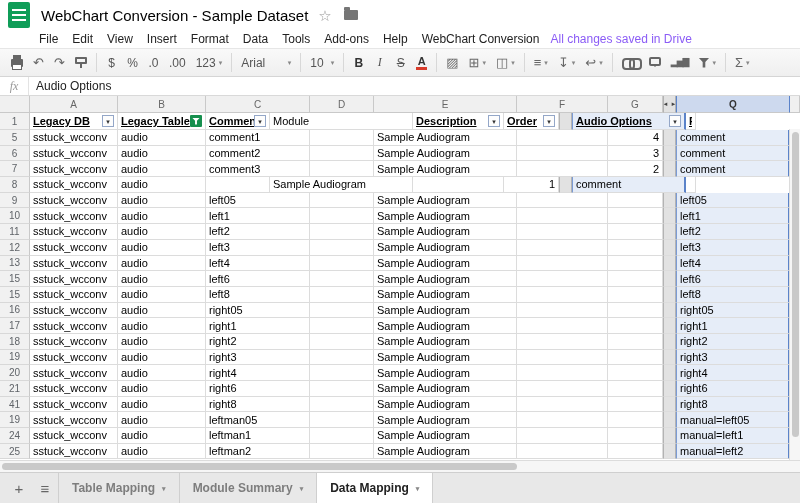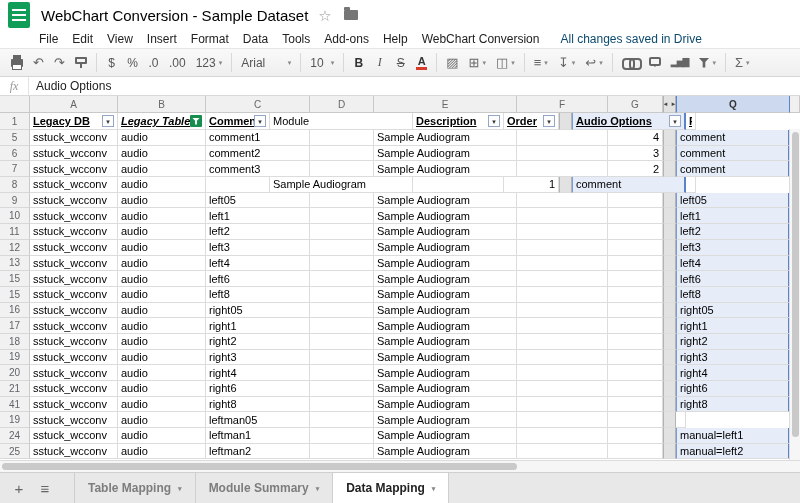--- a/index.html
+++ b/index.html
@@ -14,21 +14,21 @@
     background:repeating-linear-gradient(#fff 0 2px,transparent 2px 5px)}
   .doc-title{font-size:15px;color:#000;margin-left:11px;white-space:nowrap}
   .star{color:#999;font-size:15px;margin-left:10px;line-height:1}
   .foldericon{width:14px;height:10px;background:#767676;border-radius:1px;position:relative;margin-left:12px;flex:none}
   .foldericon::before{content:"";position:absolute;top:-3px;left:0;width:6px;height:3px;background:#767676;border-radius:1px 1px 0 0}
 
   
   .menubar{position:absolute;top:30px;left:0;width:800px;height:18px;display:flex;align-items:center;padding-left:32px;font-size:12px;color:#222;background:#fff}
   .menuitems{display:flex;align-items:center}
   .menu-item{padding:0 7px;white-space:nowrap}
-  .saved{color:#0c4a6e;margin-left:14px;white-space:nowrap}
+  .saved{color:#8b5cf6;margin-left:4px;white-space:nowrap}
 
   
   .toolbar{position:absolute;top:48px;left:0;width:800px;height:29px;display:flex;align-items:center;padding-left:6px;
     background:linear-gradient(#f9f9f9,#efefef);border-top:1px solid #e6e6e6;border-bottom:1px solid #d5d5d5;font-size:12px;color:#555}
   .tbtn{height:22px;min-width:19px;padding:0 4px;display:inline-flex;align-items:center;justify-content:center;gap:3px;margin:0 1px;border-radius:2px;color:#555;white-space:nowrap}
   .tsep{width:1px;height:19px;background:#d8d8d8;margin:0 4px;flex:none}
   .arr{font-size:7px;color:#888;line-height:1}
   .tb-bold{font-weight:bold;color:#333}
   .tb-italic{font-style:italic;font-family:"Liberation Serif",serif}
   .tb-strike{text-decoration:line-through}
@@ -85,21 +85,21 @@
 
   
   .hscroll{position:absolute;top:460px;left:0;width:800px;height:12px;background:#f6f6f6;border-top:1px solid #dcdcdc}
   .hthumb{position:absolute;left:2px;top:2px;width:515px;height:7px;background:#c9c9c9;border-radius:4px}
   .vscroll{position:absolute;top:129px;left:789px;width:11px;height:331px;background:#f6f6f6;border-left:1px solid #dcdcdc}
   .vthumb{position:absolute;left:2px;top:3px;width:7px;height:305px;background:#c9c9c9;border-radius:4px}
 
   
   .tabbar{position:absolute;top:472px;left:0;width:800px;height:31px;background:#e8e8e8;border-top:1px solid #cfcfcf;display:flex;align-items:stretch;padding-left:6px}
   .tbbtn{width:26px;display:flex;align-items:center;justify-content:center;color:#666;font-size:15px;flex:none}
-  .tabs{display:flex;margin-left:16px}
+  .tabs{display:flex;}
   .tab{display:flex;align-items:center;gap:7px;padding:0 13px;font-size:12px;font-weight:bold;color:#7d7d7d;
      border-left:1px solid #cfcfcf;border-right:1px solid #cfcfcf;margin-right:-1px;white-space:nowrap}
   .tab.active{background:#fff;color:#222}
 </style>
 </head>
 <body>
 
 <div class="titlebar">
   <span class="logo"></span>
   <span class="doc-title">WebChart Conversion - Sample Dataset</span>
@@ -229,21 +229,21 @@
       <span class="c" style="width: 10px;"></span>
     </div>
   <div class="row1">
       <span class="rnum">1</span>
       <span class="cell" style="width: 88px;">
         <span class="hlabel">Legacy DB</span>
         <span class="fbtn">
           <span>▾</span>
         </span>
       </span>
-      <span class="cell" style="width: 88px; font-style: italic;">
+      <span class="cell" style="width: 88px;">
         <span class="hlabel">Legacy Table</span>
         <span class="ffunnel">
           <i></i>
         </span>
       </span>
       <span class="cell" style="width: 64px;">
         <span class="hlabel">Comments</span>
         <span class="fbtn">
           <span>▾</span>
         </span>
@@ -511,20 +511,21 @@
       <div class="row">
         <span class="rnum">19</span>
         <span class="cell" style="width: 88px;">sstuck_wcconv</span>
         <span class="cell" style="width: 88px;">audio</span>
         <span class="cell" style="width: 104px;">leftman05</span>
         <span class="cell" style="width: 64px;"></span>
         <span class="cell" style="width: 143px;">Sample Audiogram</span>
         <span class="cell" style="width: 91px;"></span>
         <span class="cell right" style="width: 55px;"></span>
         <span class="cell gap" style="width: 13px;"></span>
+        <span class="cell selcol" style="width: 114px;">manual=left05</span>
         <span class="cell" style="width: 10px;"></span>
       </div>
       <div class="row">
         <span class="rnum">24</span>
         <span class="cell" style="width: 88px;">sstuck_wcconv</span>
         <span class="cell" style="width: 88px;">audio</span>
         <span class="cell" style="width: 104px;">leftman1</span>
         <span class="cell" style="width: 64px;"></span>
         <span class="cell" style="width: 143px;">Sample Audiogram</span>
         <span class="cell" style="width: 91px;"></span>

